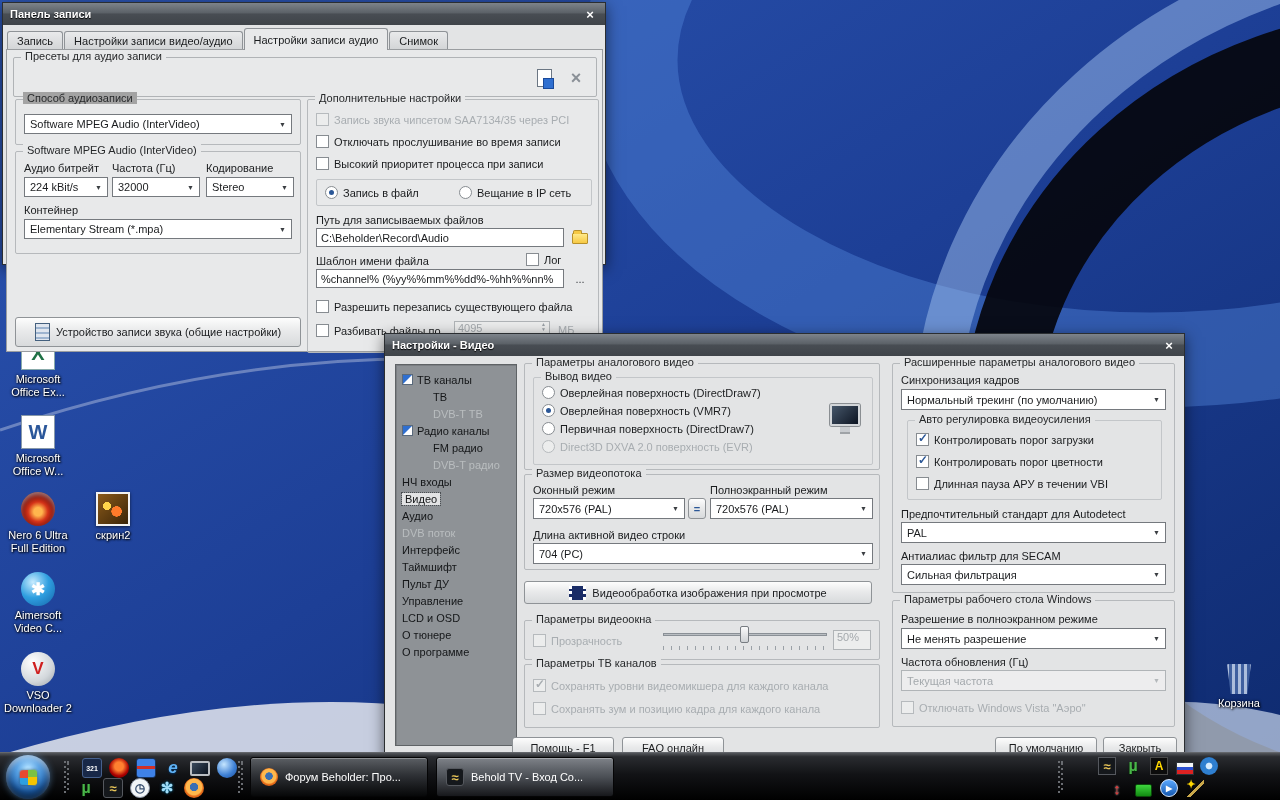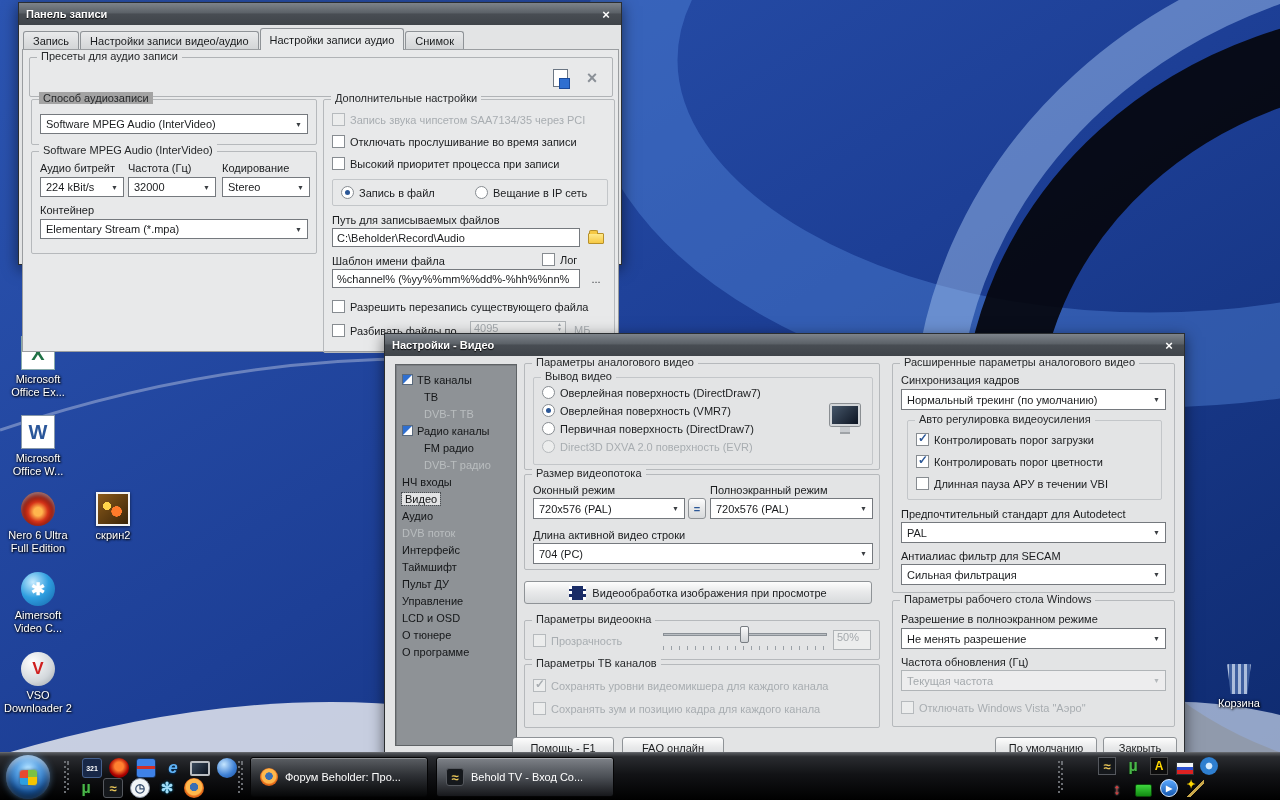--- a/index.html
+++ b/index.html
@@ -60,21 +60,21 @@
 .devic{width:15px;height:18px;background:repeating-linear-gradient(180deg,#dfe6ef 0 3px,#9db4d0 3px 5px);border:1px solid #44607e}
 .filmic{width:17px;height:14px;background:#1a2c66;border-left:3px dotted #fff;border-right:3px dotted #fff}
 .monic{position:absolute;width:30px;height:22px;border:2px solid #d3d6d9;background:linear-gradient(135deg,#46576a,#0d1522);border-radius:2px;box-shadow:0 0 0 1px #8a8e92}
 .monic::after{content:"";position:absolute;left:8px;bottom:-8px;width:10px;height:5px;background:#c9ccd0;box-shadow:0 2px 0 #9fa3a7}
 .nodeic{width:11px;height:11px;background:#fff;border:1px solid #5a6a7c;position:relative;flex:none;margin-right:4px}
 .nodeic::after{content:"";position:absolute;left:0;top:0;border-style:solid;border-width:9px 9px 0 0;border-color:#2f6fd0 transparent transparent transparent}
 
 
 .tree{position:absolute;background:#8e9296;border:1px solid #5f6366;box-shadow:inset 1px 1px 0 #7b7f83;padding-top:6px}
 .ti{height:17px;display:flex;align-items:center;color:#141618;cursor:pointer}
-.ti.lvl0{padding-left:6px}.ti.lvl1{padding-left:28px}
+.ti.lvl0{padding-left:6px}.ti.lvl1{padding-left:37px}
 .ti.disd{color:#b9bdbf}
 .ti .sel{background:#e2e3e4;outline:1px dotted #4a4e52;padding:0 3px}
 
 
 .slwrap{position:absolute}
 .sltrack{position:absolute;left:0;right:0;top:7px;height:3px;background:linear-gradient(#9aa0a6,#d8dbde);border:1px solid #8a9096}
 .slthumb{position:absolute;top:0;width:9px;height:17px;background:linear-gradient(#fafafa,#cfd2d5);border:1px solid #777c81;border-radius:2px}
 .slticks{position:absolute;left:0;right:0;top:20px;height:4px;background:repeating-linear-gradient(90deg,#9aa0a6 0 1px,transparent 1px 8px)}
 
 
@@ -157,21 +157,21 @@
 </div>
 <div class="dicon" style="left:1px;top:652px">
   <div class="dic di-vso"></div>
   <div class="dlabel">VSO Downloader 2</div>
 </div>
 <div class="dicon" style="left:1202px;top:662px">
   <div class="di-recycle"></div>
   <div class="dlabel">Корзина</div>
 </div>
 
-<div class="win" style="left:18px;top:2px;width:604px;height:263px;z-index:10">
+<div class="win" style="left:2px;top:2px;width:604px;height:263px;z-index:10">
   <div class="tbar">
     <span class="ttl">Панель записи</span>
     <span class="closeb"></span>
   </div>
   <div class="tabs">
     <div class="tab">
           <span>Запись</span>
         </div>
     <div class="tab">
           <span>Настройки записи видео/аудио</span>
@@ -220,20 +220,24 @@
           <span class="cv">Stereo</span>
           <span class="arr"></span>
         </div>
     <span class="lbl" style="left:8px;top:52px">Контейнер</span>
     <div class="combo" style="left:8px;top:67px;width:268px;height:20px">
           <span class="cv">Elementary Stream (*.mpa)</span>
           <span class="arr"></span>
         </div>
   </div>
 
+  <div class="btn" style="left:12px;top:314px;width:286px;height:30px">
+    <span class="devic"></span>
+    <span>Устройство записи звука (общие настройки)</span>
+  </div>
 
   <div class="grp" style="left:304px;top:96px;width:292px;height:254px">
     <span class="glab" style="background:#e8e9ea">Дополнительные настройки</span>
     <div class="cb off dis" style="left:8px;top:13px">
           <span class="box"></span>
           <span>Запись звука чипсетом SAA7134/35 через PCI</span>
         </div>
     <div class="cb" style="left:8px;top:35px">
           <span class="box"></span>
           <span>Отключать прослушивание во время записи</span>

